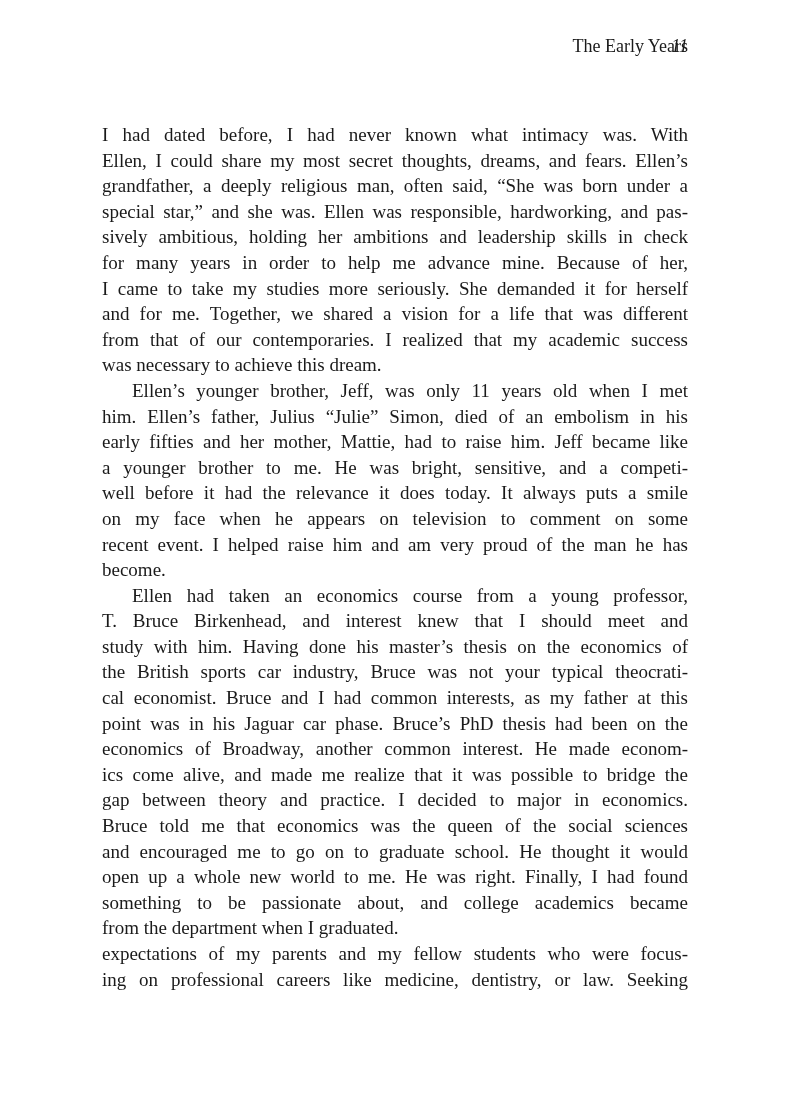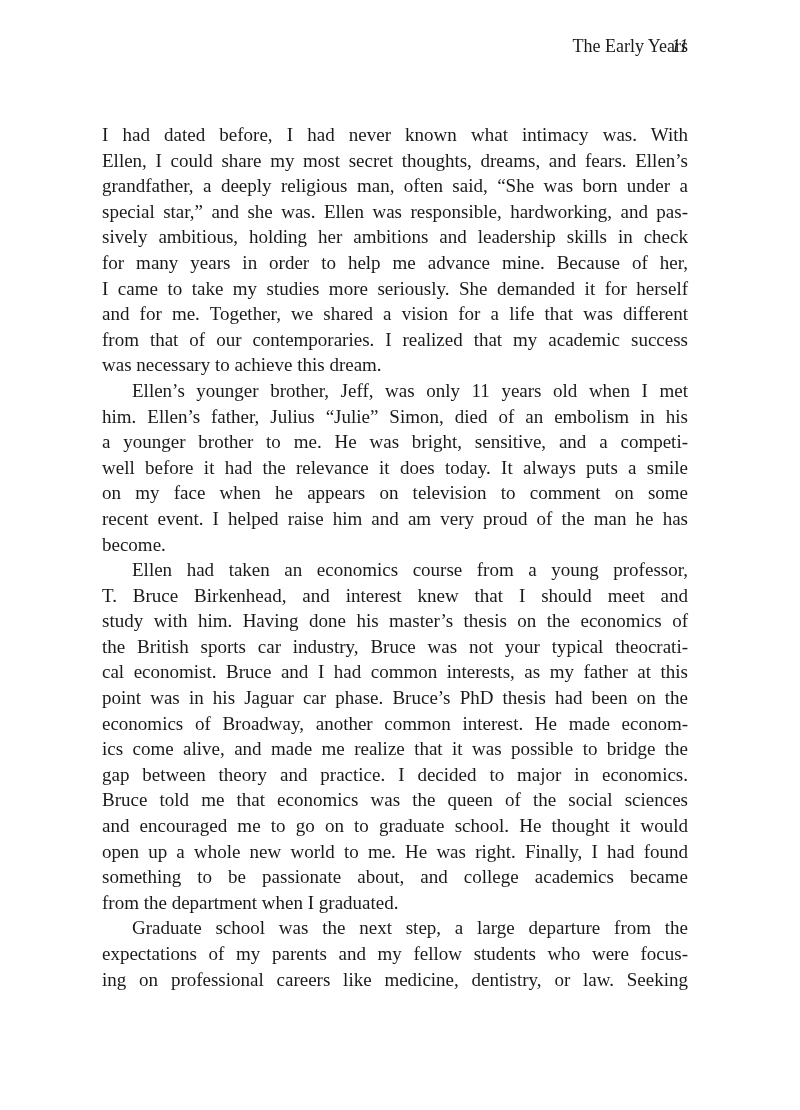--- a/index.html
+++ b/index.html
@@ -34,20 +34,21 @@
     <div class="line">for many years in order to help me advance mine. Because of her,</div>
     <div class="line">I came to take my studies more seriously. She demanded it for herself</div>
     <div class="line">and for me. Together, we shared a vision for a life that was different</div>
     <div class="line">from that of our contemporaries. I realized that my academic success</div>
     <div class="line last">was necessary to achieve this dream.</div>
   </div>
 
   <div>
     <div class="line indent">Ellen’s younger brother, Jeff, was only 11 years old when I met</div>
     <div class="line">him. Ellen’s father, Julius “Julie” Simon, died of an embolism in his</div>
+    <div class="line">early fifties and her mother, Mattie, had to raise him. Jeff became like</div>
     <div class="line">a younger brother to me. He was bright, sensitive, and a competi-</div>
     <div class="line">well before it had the relevance it does today. It always puts a smile</div>
     <div class="line">on my face when he appears on television to comment on some</div>
     <div class="line">recent event. I helped raise him and am very proud of the man he has</div>
     <div class="line last">become.</div>
   </div>
 
   <div>
     <div class="line indent">Ellen had taken an economics course from a young professor,</div>
     <div class="line">T. Bruce Birkenhead, and interest knew that I should meet and</div>
@@ -59,17 +60,16 @@
     <div class="line">ics come alive, and made me realize that it was possible to bridge the</div>
     <div class="line">gap between theory and practice. I decided to major in economics.</div>
     <div class="line">Bruce told me that economics was the queen of the social sciences</div>
     <div class="line">and encouraged me to go on to graduate school. He thought it would</div>
     <div class="line">open up a whole new world to me. He was right. Finally, I had found</div>
     <div class="line">something to be passionate about, and college academics became</div>
     <div class="line last">from the department when I graduated.</div>
   </div>
 
   <div>
-    <div class="line indent">Graduate school was the next step, a large departure from the</div>
     <div class="line">expectations of my parents and my fellow students who were focus-</div>
     <div class="line">ing on professional careers like medicine, dentistry, or law. Seeking</div>
   </div>
 </div>
 
 </body></html>

